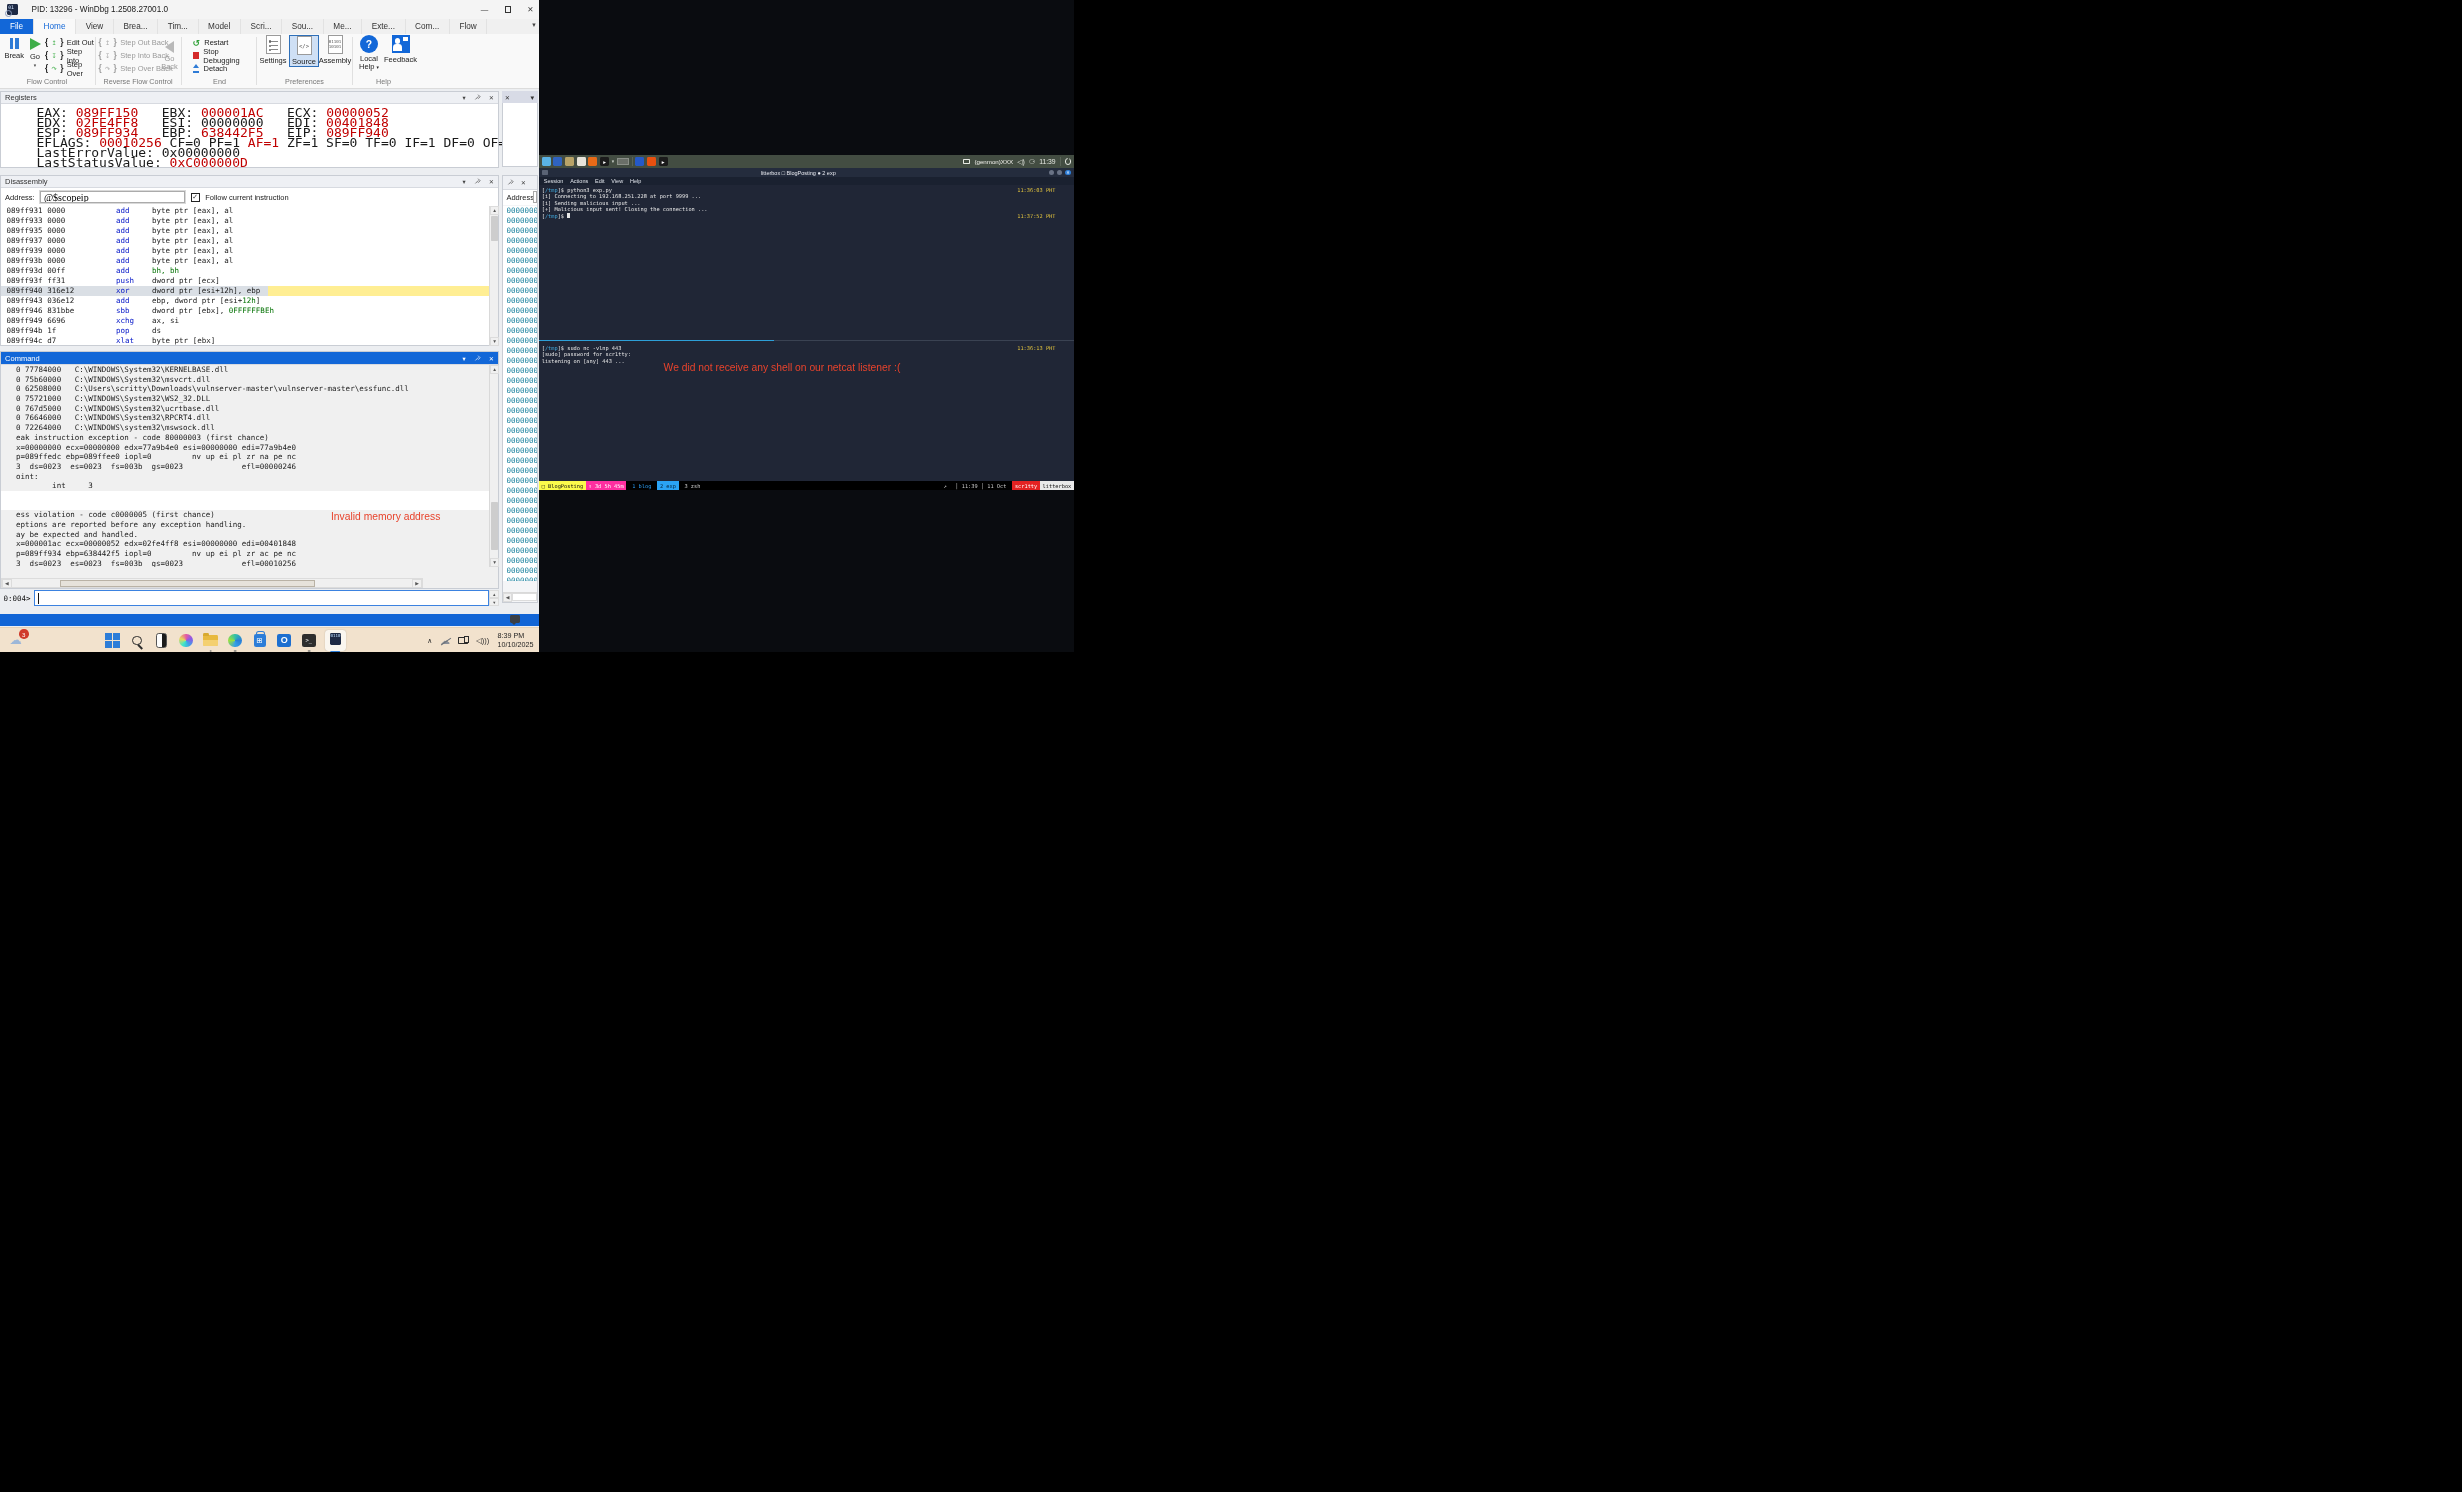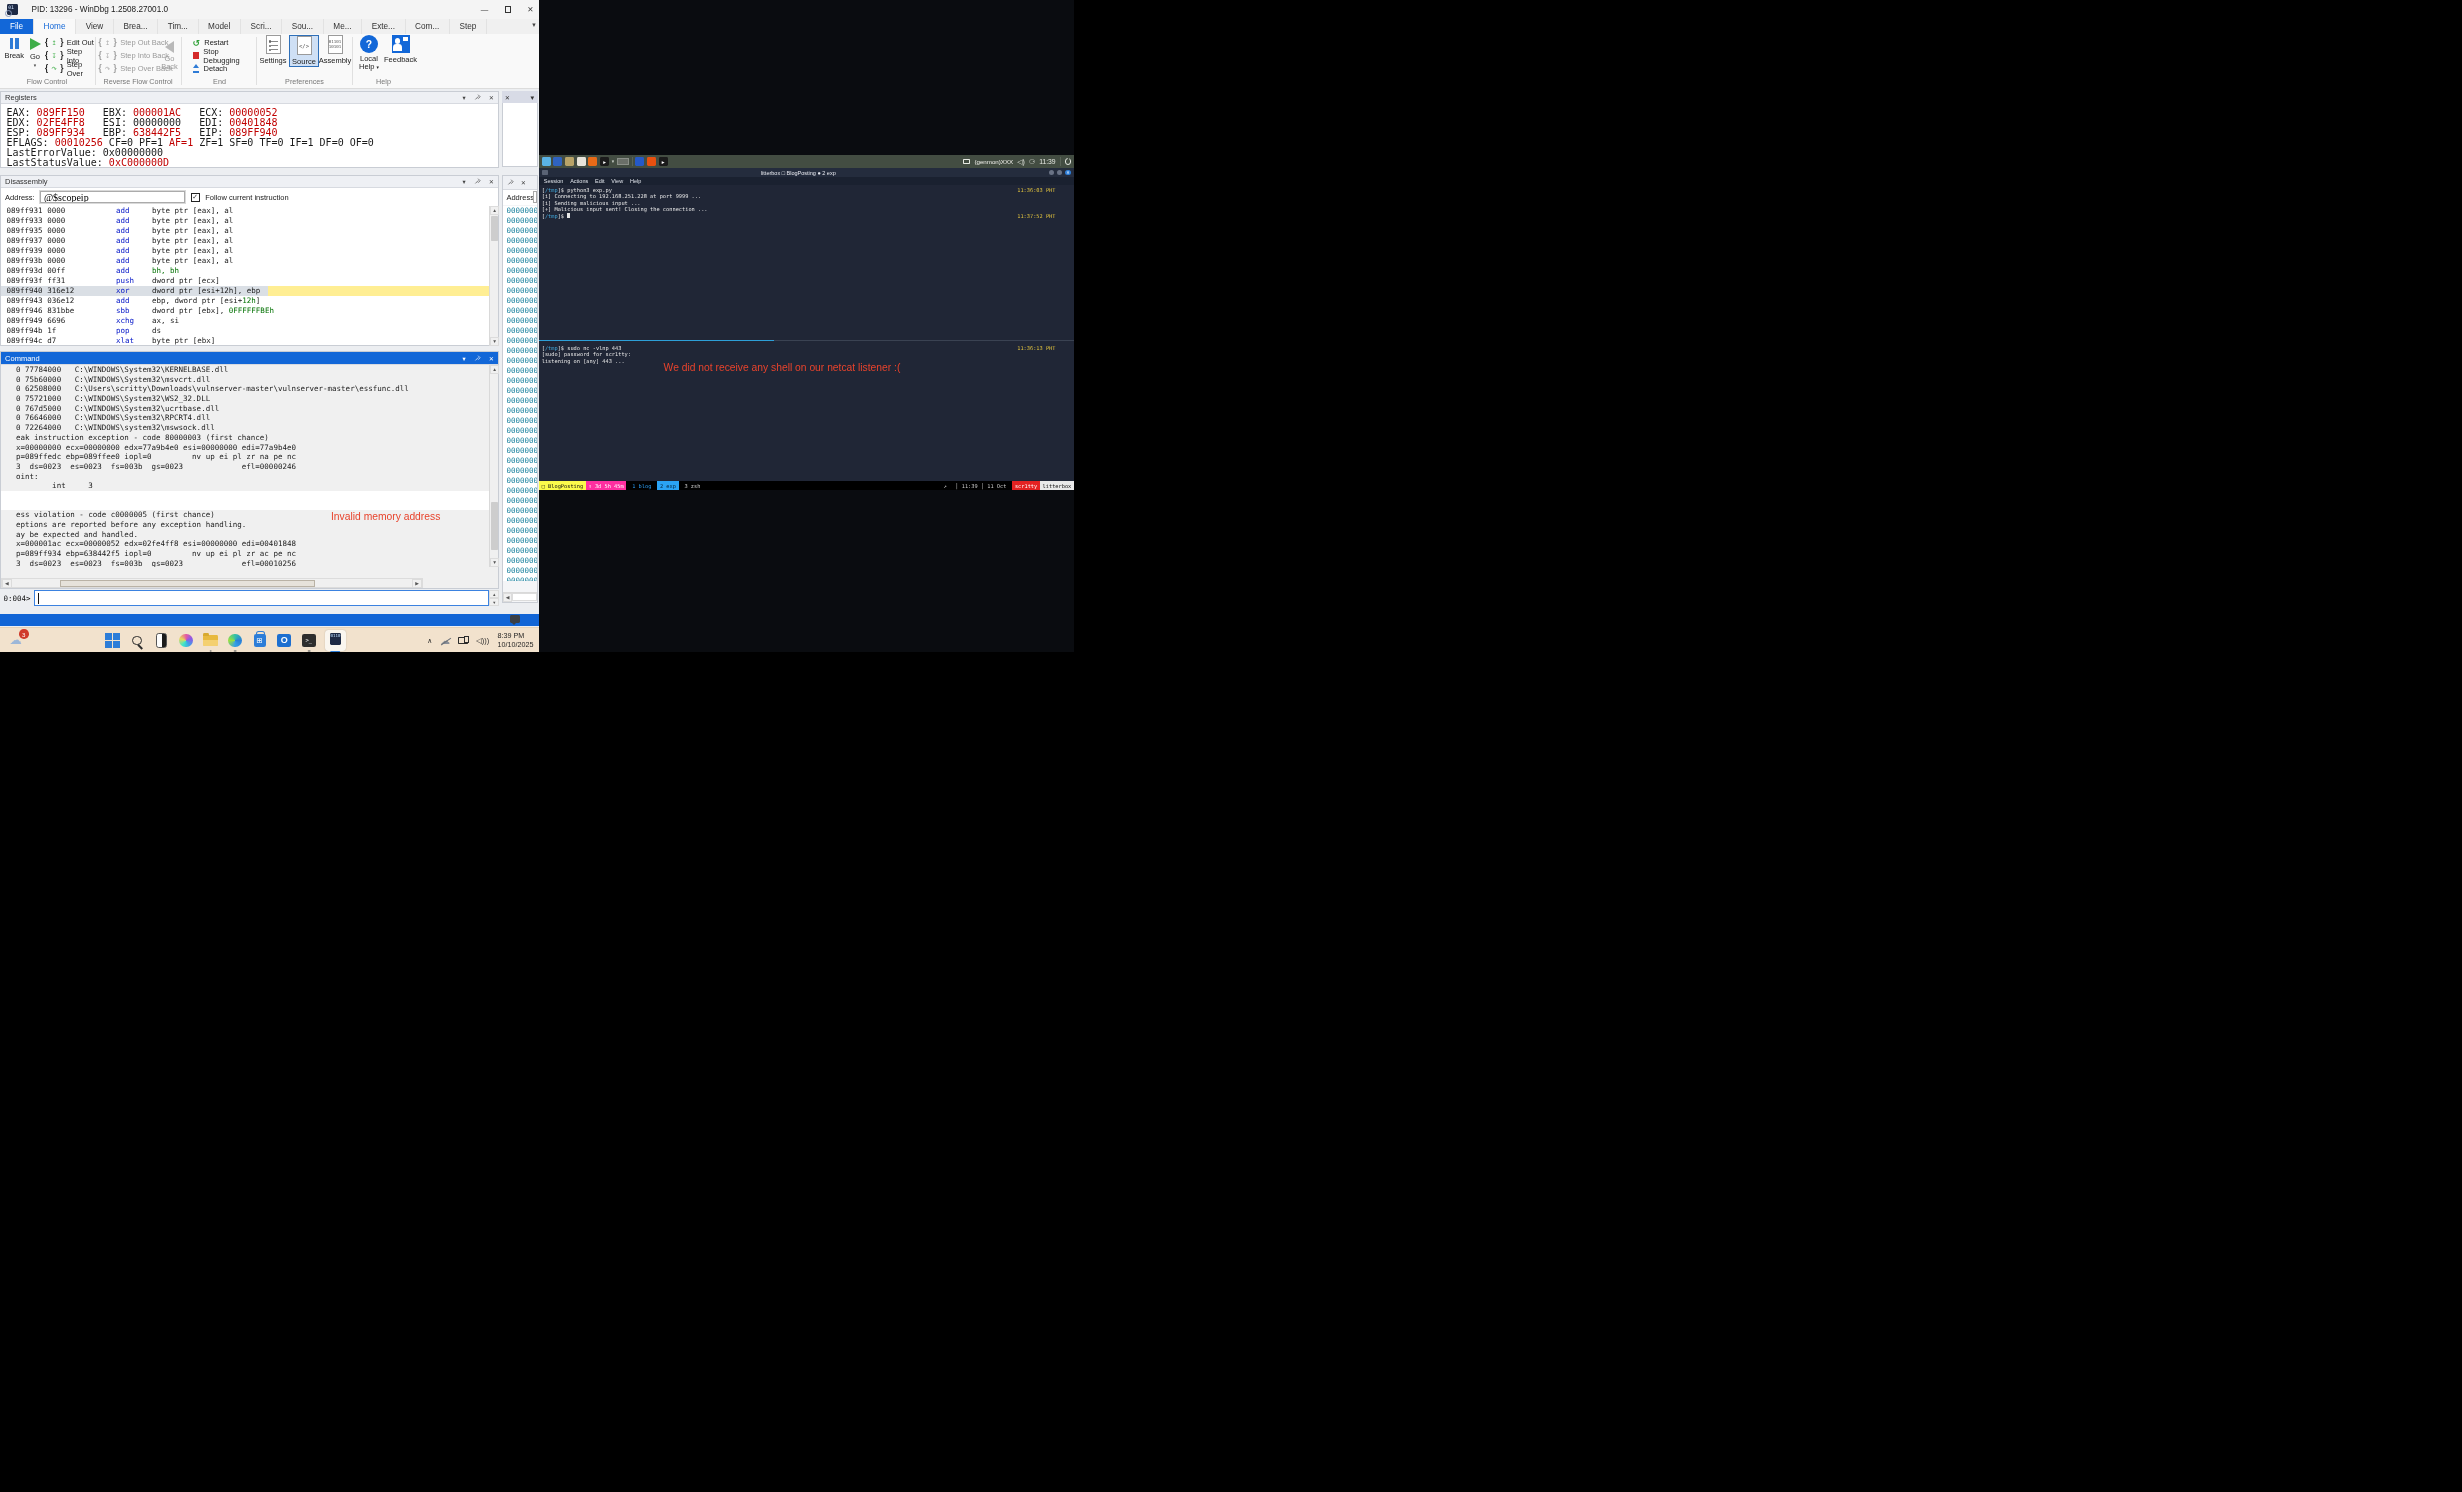--- a/index.html
+++ b/index.html
@@ -67,21 +67,21 @@
   #dock { position:absolute; left:0; top:89px; width:100%; height:538px; background:#eceef1; }
   .panel { position:absolute; background:#fff; border:0.7px solid #c9cdd4; }
   .phead { height:12.3px; background:#eef0f4; border-bottom:0.7px solid #d7dae0; display:flex; align-items:center; padding:0 4.1px; font-size:7.5px; color:#333; }
   .phead.blue { background:#1267d8; color:#fff; height:13px; }
   .phead-title { flex:1; }
   .phead-icons { display:flex; align-items:center; gap:8.2px; font-size:6.2px; color:#444; }
   .phead.blue .phead-icons { color:#fff; }
   .phead-icons svg { display:block; }
 
   #registers-panel { left:0; top:2.1px; width:499px; height:77px; }
-  #registers-body { padding:3.4px 5.5px; font-size:10px; line-height:10px; white-space:pre; font-family:"DejaVu Sans Mono",monospace; color:#1a1a1a; }
+  #registers-body { padding:3.4px 5.5px; font-size:13px; line-height:10px; white-space:pre; font-family:"DejaVu Sans Mono",monospace; color:#1a1a1a;margin-left:30px; }
   .c-r { color:#c00000; } .c-g { color:#007000; }
 
   #minipane { position:absolute; left:502px; top:2.1px; width:36px; height:77px; }
   #minipane-strip { height:12.3px; background:#d8dbe6; display:flex; align-items:center; justify-content:space-between; padding:0 2.7px; font-size:6.2px; color:#333; }
   #minipane-body { height:64px; background:#fff; border:0.7px solid #c9cdd4; border-top:none; }
 
   #disasm-panel { left:0; top:86px; width:499px; height:171px; }
   #disasm-toolbar { height:18px; display:flex; align-items:center; padding:0 4.1px; gap:5.5px; font-size:7.5px; color:#222; background:#fff; }
   #disasm-address-input { width:145px; height:12.3px; border:0.7px solid #ababab; outline:1.4px solid #d9d9d9; font-size:10px; font-family:Liberation Serif, serif; padding:0 2.7px; }
   .cbx { width:9px; height:9px; border:1px solid #222; display:inline-flex; align-items:center; justify-content:center; font-size:6.8px; font-weight:bold; color:#111; background:#fff; }
@@ -218,21 +218,21 @@
         <div class="rtab sel">Home</div>
         <div class="rtab">View</div>
         <div class="rtab">Brea...</div>
         <div class="rtab">Tim...</div>
         <div class="rtab">Model</div>
         <div class="rtab">Scri...</div>
         <div class="rtab">Sou...</div>
         <div class="rtab">Me...</div>
         <div class="rtab">Exte...</div>
         <div class="rtab">Com...</div>
-        <div class="rtab">Step</div>
+        <div class="rtab">Flow</div>
       </div>
     <span id="tab-chevron">▾</span>
 
     <div id="ribbon">
 
       <div class="rgroup" style="left:0;width:94px">
         <div class="bigbtn" style="position:absolute;left:2.7px;top:1.4px;width:23px">
           <span class="pause-icon">
               <i></i>
               <i></i>

